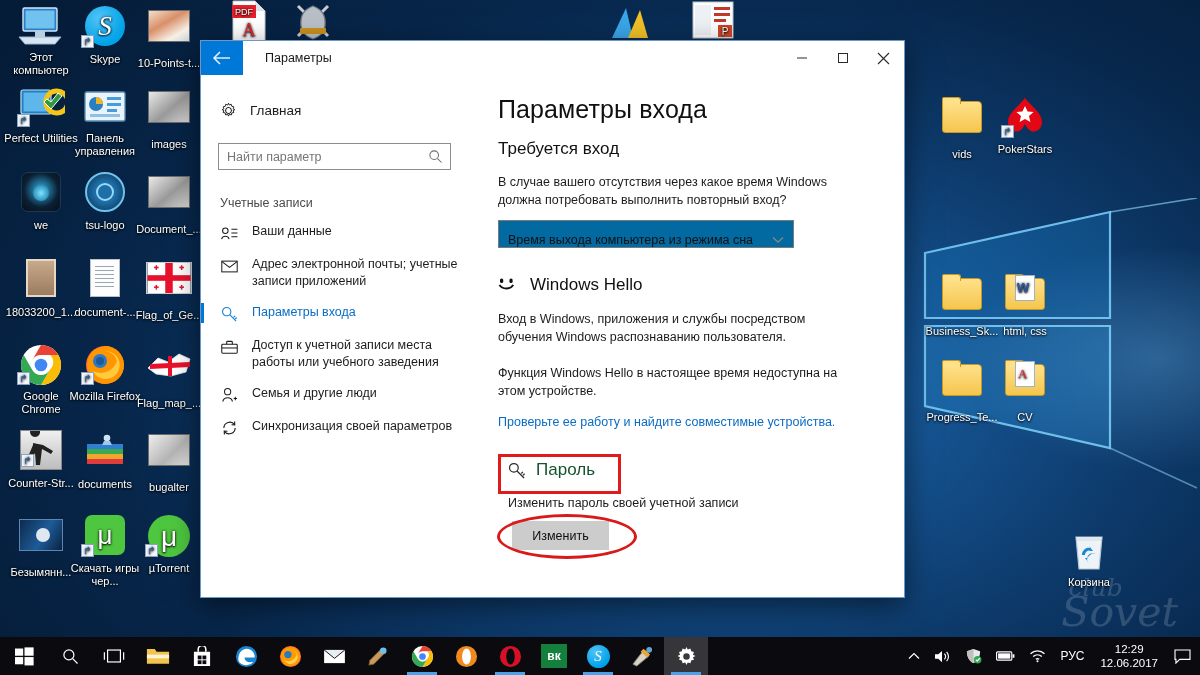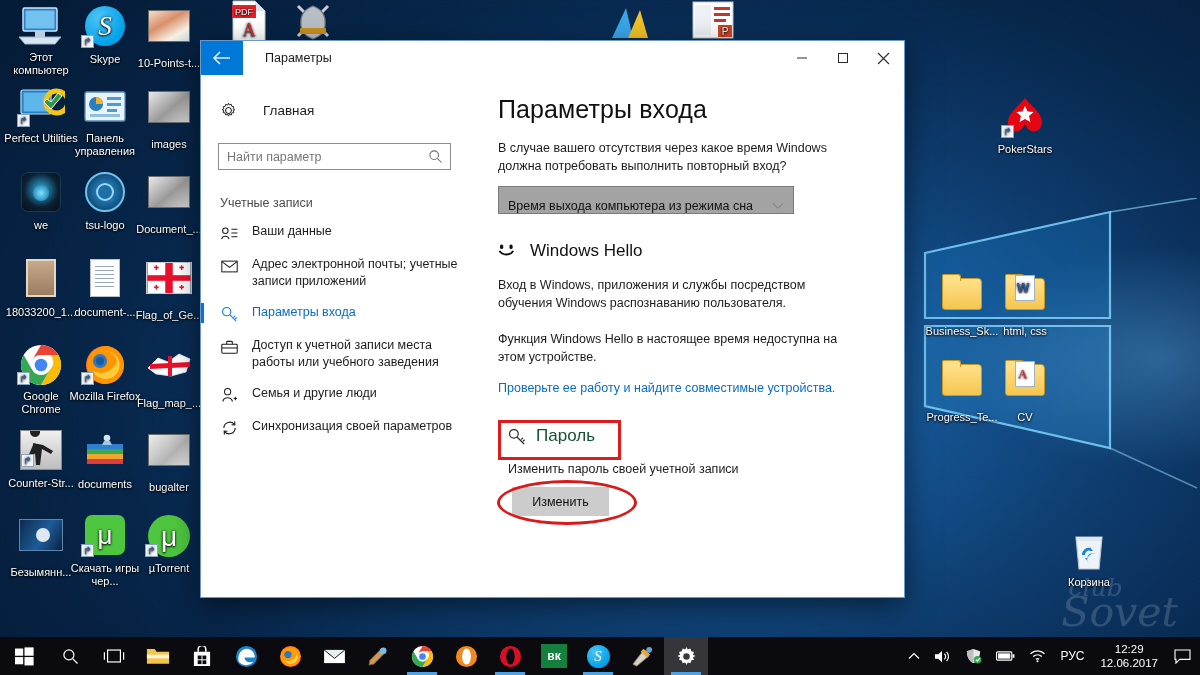--- a/index.html
+++ b/index.html
@@ -126,21 +126,21 @@
 
   
   .sidebar {
     width: 277px; min-width: 277px;
     background: #ffffff;
     padding-top: 18px;
     position: relative;
   }
   .home-row {
     display: flex; align-items: center;
-    gap: 26px; padding: 4px 0 0 19px;
+    gap: 13px; padding: 4px 0 0 19px;
     cursor: pointer; height: 30px;
   }
   .home-row .lbl { font-size: 13.5px; color: #1c1c1c; }
   .search-wrap {
     margin: 20px 0 0 17px;
     width: 233px; height: 27px;
     border: 1px solid #8d8d8d;
     display: flex; align-items: center;
     background: #fff;
   }
@@ -189,21 +189,21 @@
     font-size: 17px; font-weight: 400; color: #111;
     margin-bottom: 14px;
   }
   .body-text {
     font-size: 12.5px; line-height: 18px; color: #1b1b1b;
     max-width: 352px;
   }
   .combo {
     margin-top: 11px;
     width: 296px; height: 28px;
-    border: 1px solid #7a7a7a; background: #a3a3a3;
+    border: 1px solid #7a7a7a; background: #0369a1;
     display: flex; align-items: center; justify-content: space-between;
     padding: 12px 9px 0 9px; font-size: 12.5px; color: #111;
     cursor: pointer;
   }
   .hello-head {
     display: flex; align-items: center; gap: 11px;
     margin: 27px 0 15px 0;
   }
   .hello-head .lbl { font-size: 17px; color: #111; }
   .link {
@@ -562,20 +562,26 @@
             <rect x="22" y="6" width="16" height="3"></rect>
             <rect x="22" y="12" width="16" height="3"></rect>
             <rect x="22" y="18" width="12" height="3"></rect>
           </g>
         <rect x="26" y="24" width="14" height="12" fill="#d24726"></rect>
         <text x="33" y="34" font-size="10" fill="#fff" text-anchor="middle" font-family="Liberation Sans">P</text>
       </svg>
     </div>
   </div>
 
+  <div class="dicon" style="left:925px; top:95px;">
+    <div class="gfx">
+        <div class="art-folder"></div>
+      </div>
+    <span class="lbl">vids</span>
+  </div>
   <div class="dicon" style="left:988px; top:95px;">
     <div class="gfx">
       <svg width="42" height="42" viewBox="0 0 42 42" style="margin:1px auto 0;display:block;">
         <path d="M21,2 C28,11 38,17 38,26 C38,33 32,37 27,35 C25,34 23,32 21,28 C19,32 17,34 15,35 C10,37 4,33 4,26 C4,17 14,11 21,2 Z" fill="#e30613"></path>
         <path d="M21,10 l2.6,5.6 l6,0.5 l-4.6,4 l1.4,6 l-5.4,-3.2 l-5.4,3.2 l1.4,-6 l-4.6,-4 l6,-0.5 z" fill="#fff"></path>
       </svg>
       <span class="shortcut-arrow">↱</span>
     </div>
     <span class="lbl">PokerStars</span>
   </div>
@@ -744,20 +750,21 @@
             </svg>
           </span>
           <span class="lbl">Синхронизация своей параметров</span>
         </div>
       </div>
 
       <div class="main">
 
         <div class="page-title">Параметры входа</div>
 
+        <div class="sec-head">Требуется вход</div>
         <div class="body-text">В случае вашего отсутствия через какое время Windows должна потребовать выполнить повторный вход?</div>
 
         <div class="combo">
           <span>Время выхода компьютера из режима сна</span>
           <svg width="12" height="8" viewBox="0 0 12 8">
             <path d="M1,1.5 L6,6.2 L11,1.5" fill="none" stroke="#8a8a8a" stroke-width="1.2"></path>
           </svg>
         </div>
 
         <div class="hello-head">

